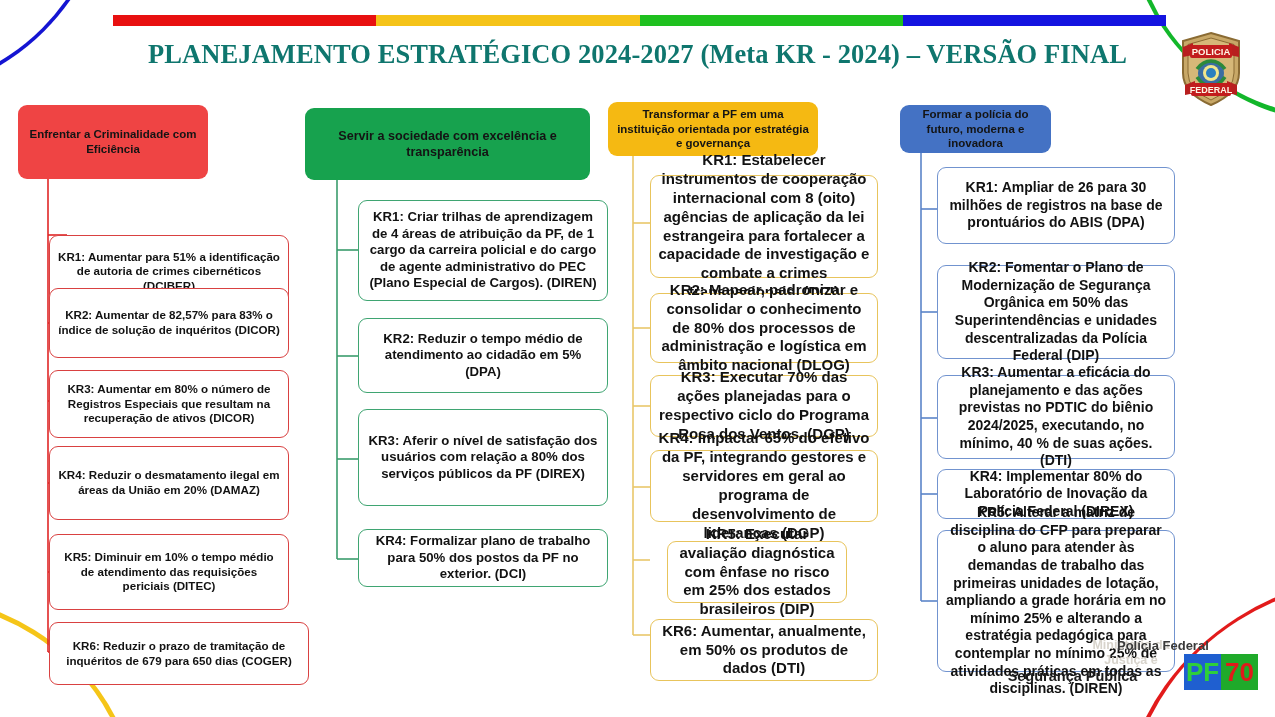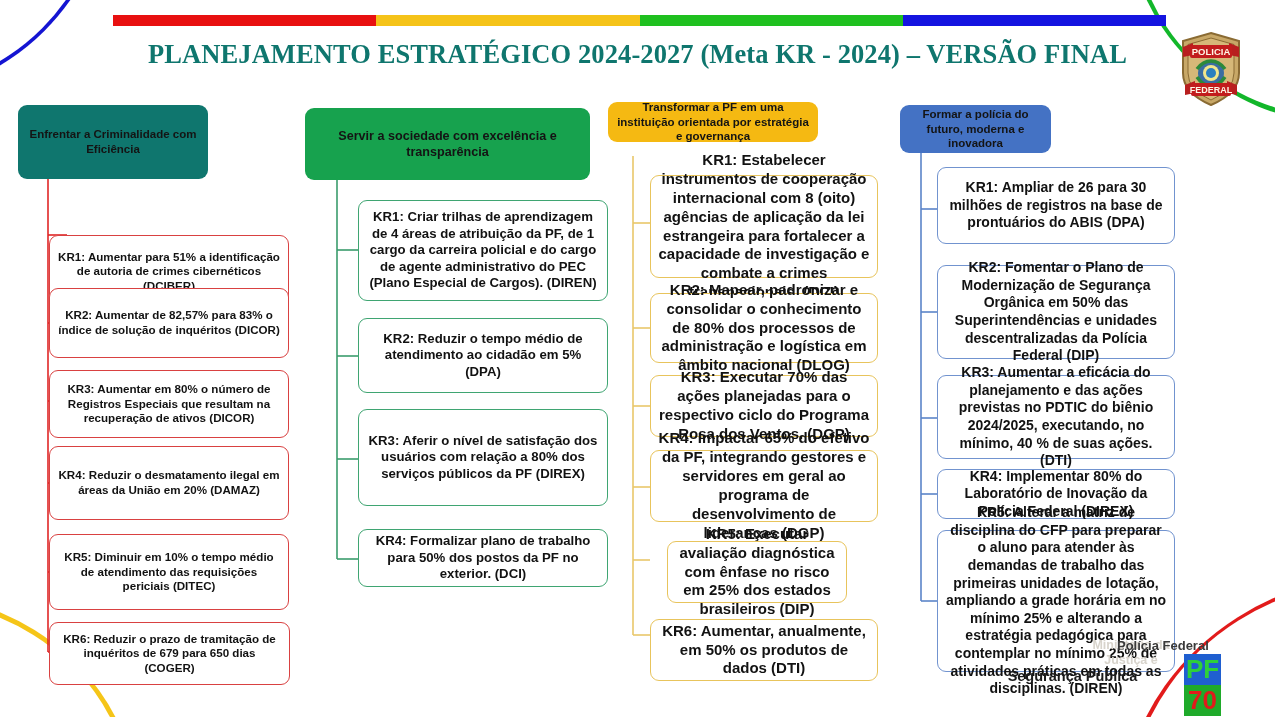--- a/index.html
+++ b/index.html
@@ -116,29 +116,29 @@
     border-style: solid;
     display: flex; align-items: center; justify-content: center;
     text-align: center;
     color: #121212;
     font-weight: bold;
     line-height: 1.26;
     padding: 4px 7px;
   }
 
   
-  #c1-head { left: 18px; top: 105px; width: 190px; height: 74px; background: #0f766e; font-size: 11.5px; }
+  #c1-head { left: 18px; top: 105px; width: 190px; height: 74px; background: #ef4444; font-size: 11.5px; }
   .k-red { border-color: #d94141; font-size: 11.6px; }
 
   
   #c2-head { left: 305px; top: 108px; width: 285px; height: 72px; background: #17a24e; font-size: 12.6px; }
   .k-green { border-color: #3fa572; font-size: 13.2px; }
 
   
-  #c3-head { left: 608px; top: 102px; width: 210px; height: 40px; background: #f5b912; font-size: 11.5px; }
+  #c3-head { left: 608px; top: 102px; width: 210px; height: 54px; background: #f5b912; font-size: 11.5px; }
   .k-yellow { border-color: #e8c45c; font-size: 15px; }
 
   
   #c4-head { left: 900px; top: 105px; width: 151px; height: 48px; background: #4472c4; font-size: 11.5px; }
   .k-blue { border-color: #7193cf; font-size: 14px; }
 
   
   #wm {
     position: absolute;
     left: 1016px; top: 638px;
@@ -163,21 +163,20 @@
     text-align: center;
     font-size: 14.5px;
     font-weight: bold;
     color: #1a1a1a;
   }
   #pf80 {
     position: absolute;
     left: 1184px; top: 654px;
     width: 74px; height: 36px;
     display: flex;
-    flex-direction: column;
   }
   #pf80 .half { width: 50%; height: 100%; display: flex; align-items: center; justify-content: center; }
   #pf80 .hl { background: #1f5fd0; }
   #pf80 .hr { background: #1faa2a; }
   .pf-p { color: #2ecf3a; font-weight: bold; font-size: 26px; font-family: "Liberation Sans", sans-serif; }
   .pf-8 { color: #e01b1b; font-weight: bold; font-size: 26px; }
 </style>
 </head>
 <body>
 
@@ -230,21 +229,21 @@
       <path d="M48 401 L67 401" stroke="#e02626" stroke-width="1.6" fill="none"></path>
       <path d="M48 483 L67 483" stroke="#e02626" stroke-width="1.6" fill="none"></path>
       <path d="M48 572 L67 572" stroke="#e02626" stroke-width="1.6" fill="none"></path>
       <path d="M48 652 L67 652" stroke="#e02626" stroke-width="1.6" fill="none"></path>
     </svg>
     <div class="kr k-red" style="left:49px;top:199px;width:240px;height:73px;margin-top:36px;">KR1: Aumentar para 51% a identificação de autoria de crimes cibernéticos (DCIBER)</div>
     <div class="kr k-red" style="left:49px;top:288px;width:240px;height:70px;">KR2: Aumentar de 82,57% para 83% o índice de solução de inquéritos (DICOR)</div>
     <div class="kr k-red" style="left:49px;top:370px;width:240px;height:68px;">KR3: Aumentar em 80% o número de Registros Especiais que resultam na recuperação de ativos (DICOR)</div>
     <div class="kr k-red" style="left:49px;top:446px;width:240px;height:74px;">KR4: Reduzir o desmatamento ilegal em áreas da União em 20% (DAMAZ)</div>
     <div class="kr k-red" style="left:49px;top:534px;width:240px;height:76px;">KR5: Diminuir em 10% o tempo médio de atendimento das requisições periciais (DITEC)</div>
-    <div class="kr k-red" style="left:49px;top:622px;width:241px;height:63px;">KR6: Reduzir o prazo de tramitação de inquéritos de 679 para 650 dias (COGER)</div>
+    <div class="kr k-red" style="left:49px;top:622px;width:260px;height:63px;">KR6: Reduzir o prazo de tramitação de inquéritos de 679 para 650 dias (COGER)</div>
   </div>
 
   <div class="col">
     <div class="col-head" id="c2-head">Servir a sociedade com excelência e transparência</div>
     <svg class="connectors" style="position:absolute;left:0;top:0;width:1275px;height:717px;pointer-events:none">
       <path d="M337 180 L337 559" stroke="#3a9c6c" stroke-width="1.6" fill="none"></path>
       <path d="M337 250 L358 250" stroke="#3a9c6c" stroke-width="1.6" fill="none"></path>
       <path d="M337 356 L358 356" stroke="#3a9c6c" stroke-width="1.6" fill="none"></path>
       <path d="M337 459 L358 459" stroke="#3a9c6c" stroke-width="1.6" fill="none"></path>
       <path d="M337 559 L358 559" stroke="#3a9c6c" stroke-width="1.6" fill="none"></path>

